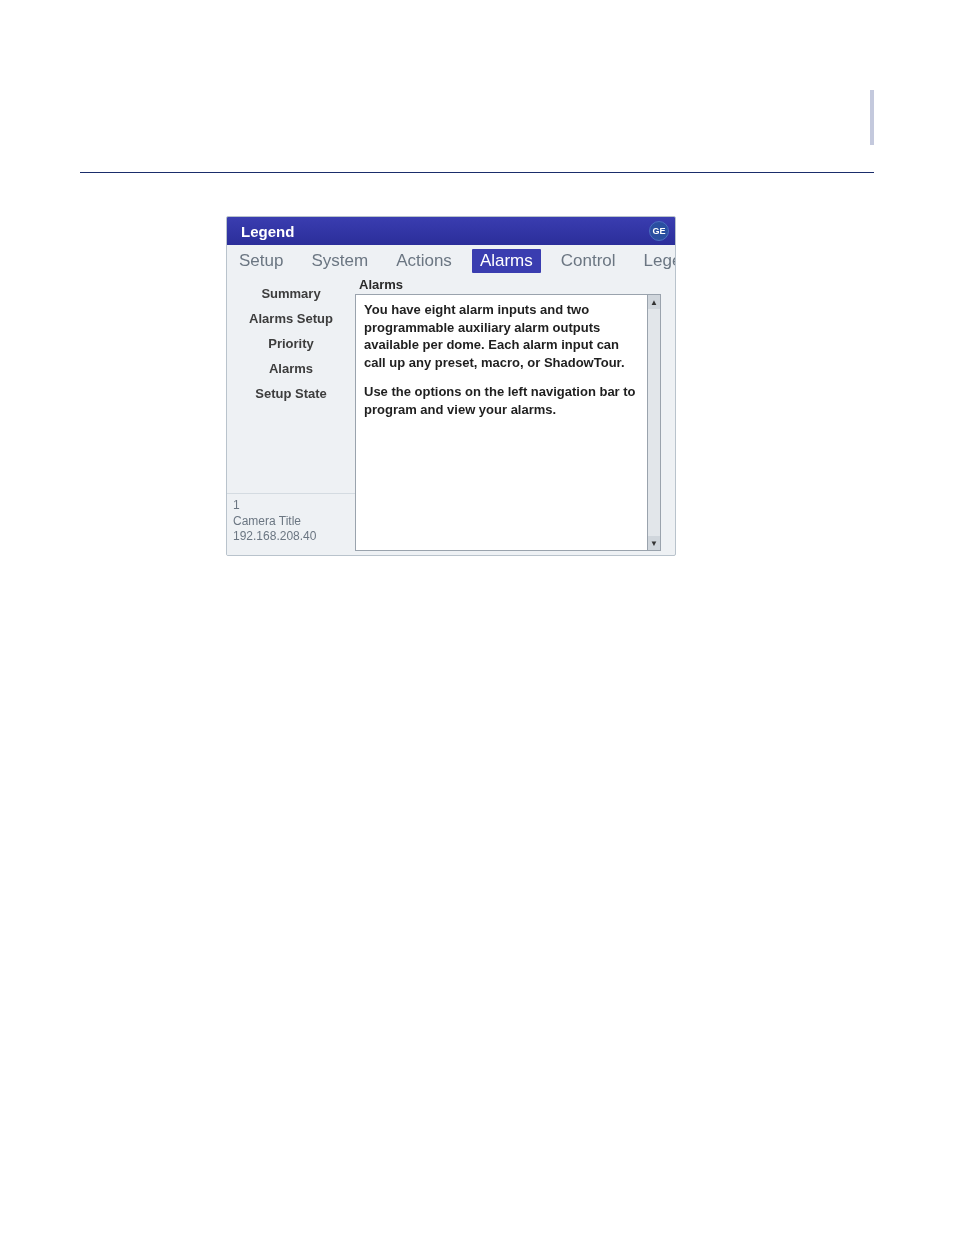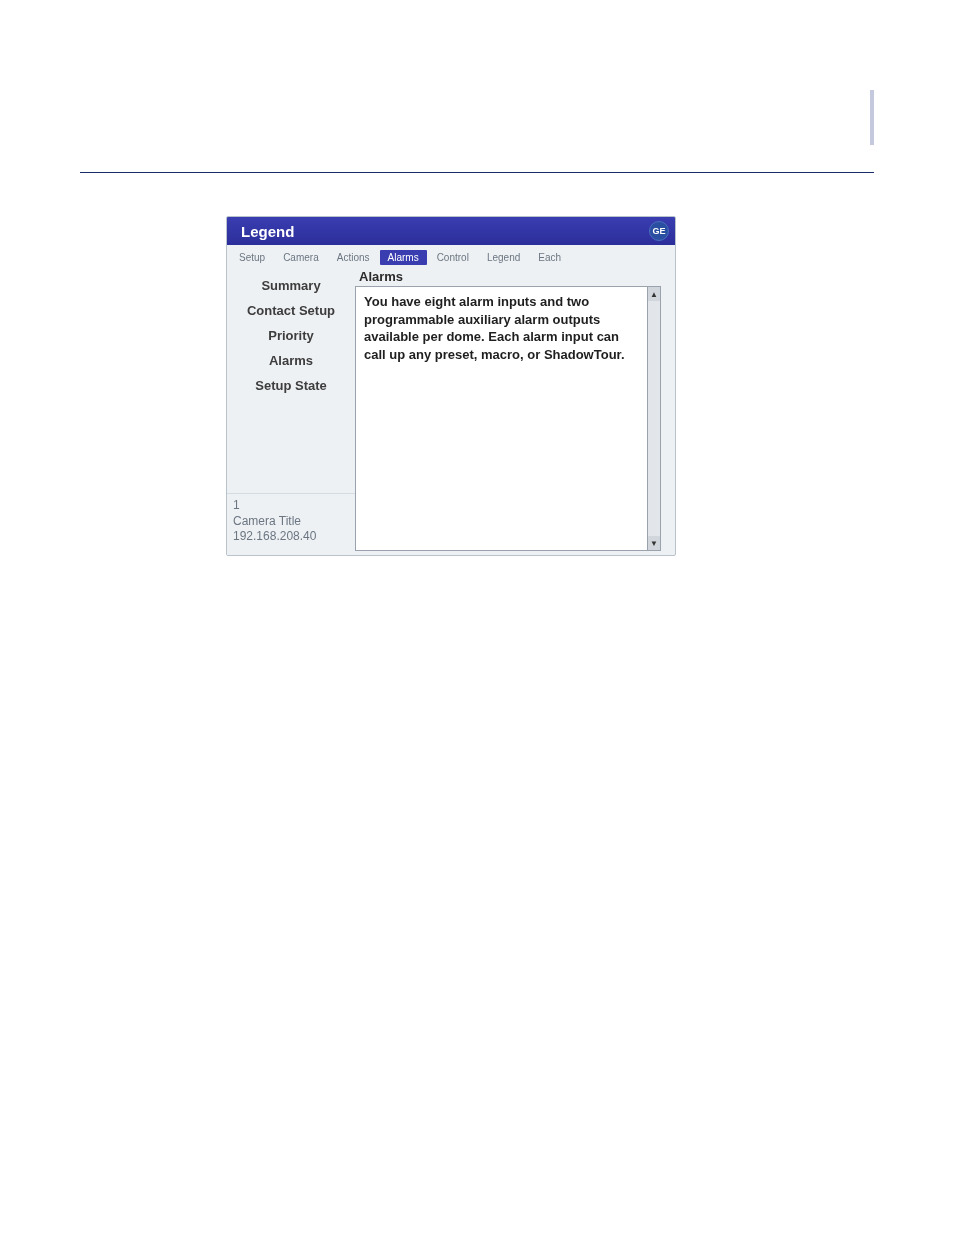--- a/index.html
+++ b/index.html
@@ -67,23 +67,23 @@
       justify-content: center;
       color: #ffffff;
       font-size: 9px;
       font-weight: bold;
     }
     .menu-bar {
       background: #eef1f4;
       height: 24px;
       display: flex;
       align-items: center;
-      padding: 8px 4px;
-      gap: 2px;
-      font-size: 10px;
+      padding: 16px 4px;
+      gap: 12px;
+      font-size: 17px;
       color: #6b7682;
     }
     .menu-item {
       padding: 2px 8px;
       cursor: default;
     }
     .menu-item.active {
       background: #3a3db0;
       color: #ffffff;
       border-radius: 1px;
@@ -179,50 +179,51 @@
 
 <div class="app-window">
 
   <div class="title-bar">
     <span class="title-text">Legend</span>
     <span class="logo-circle">GE</span>
   </div>
 
   <div class="menu-bar">
     <span class="menu-item">Setup</span>
-    <span class="menu-item">Camera</span>
+    <span class="menu-item">System</span>
     <span class="menu-item">Actions</span>
     <span class="menu-item active">Alarms</span>
     <span class="menu-item">Control</span>
     <span class="menu-item">Legend</span>
     <span class="menu-item">Each</span>
   </div>
 
   <div class="content-area">
 
     <div class="sidebar">
       <div class="nav-list">
         <div class="nav-item">Summary</div>
-        <div class="nav-item">Contact Setup</div>
+        <div class="nav-item">Alarms Setup</div>
         <div class="nav-item">Priority</div>
         <div class="nav-item">Alarms</div>
         <div class="nav-item">Setup State</div>
       </div>
       <div class="camera-info">
         <div>1</div>
         <div>Camera Title</div>
         <div>192.168.208.40</div>
       </div>
     </div>
 
     <div class="main-panel">
       <div class="panel-label">Alarms</div>
       <div class="panel-body-wrap">
         <div class="panel-body">
           <p>You have eight alarm inputs and two programmable auxiliary alarm outputs available per dome. Each alarm input can call up any preset, macro, or ShadowTour.</p>
+          <p>Use the options on the left navigation bar to program and view your alarms.</p>
         </div>
         <div class="scrollbar">
           <div class="scroll-arrow">▲</div>
           <div class="scroll-arrow">▼</div>
         </div>
       </div>
     </div>
 
   </div>
 

